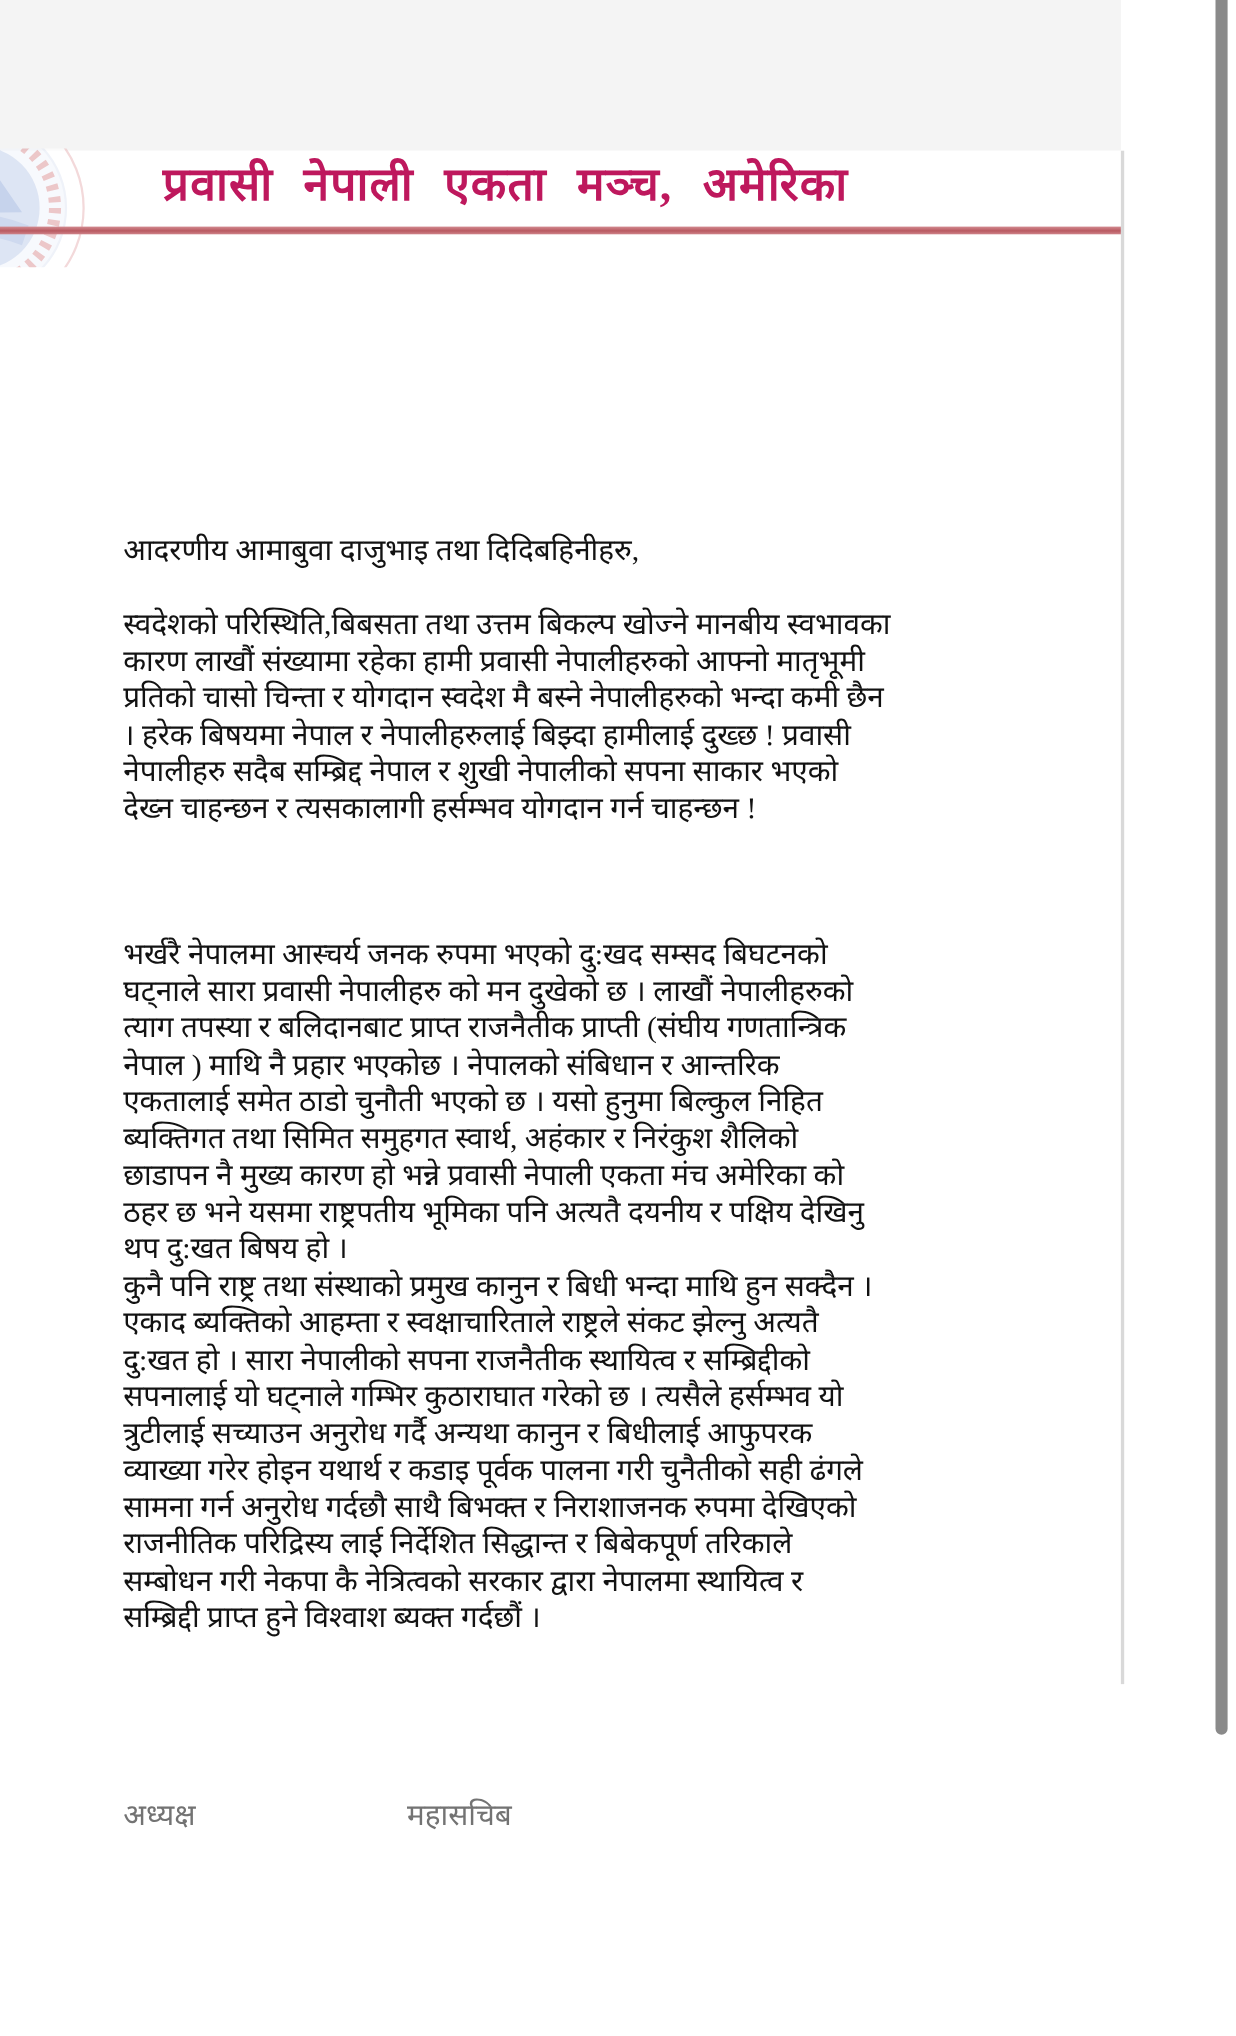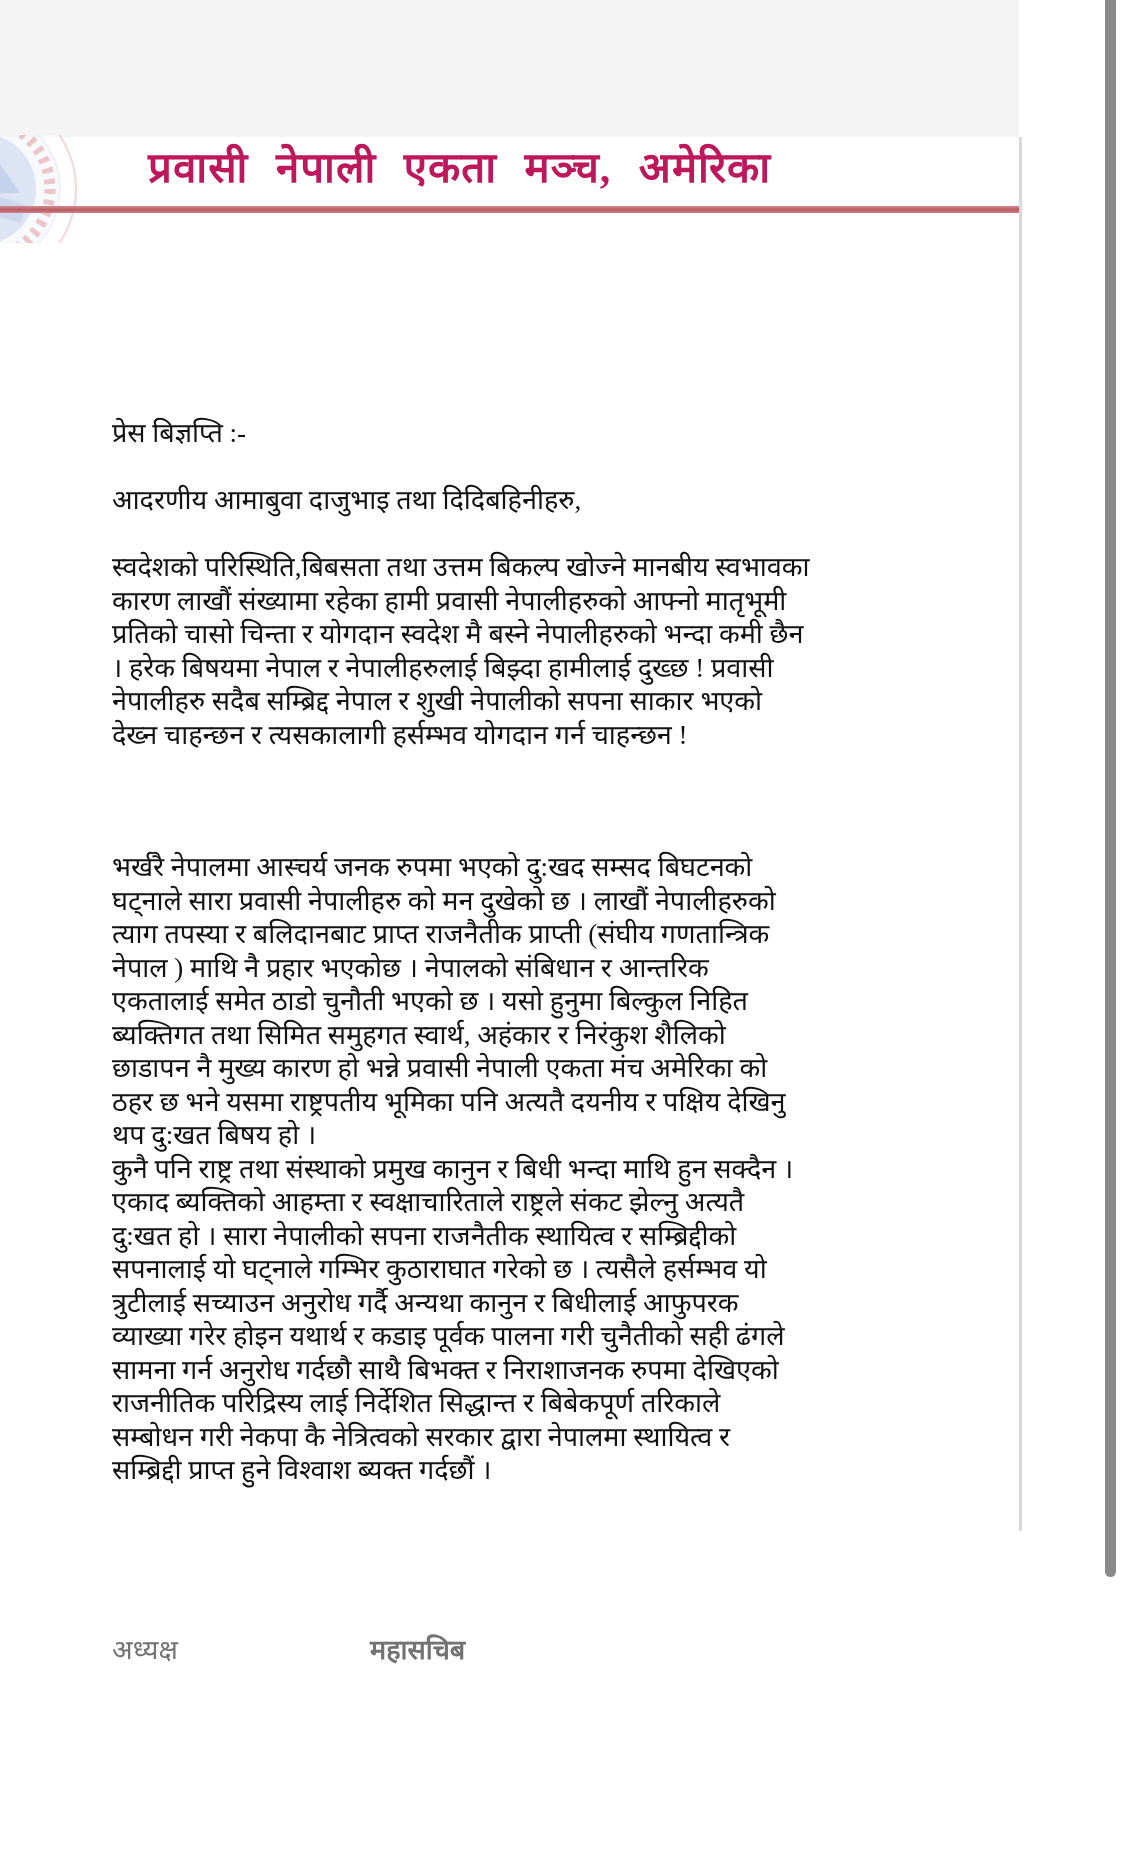--- a/index.html
+++ b/index.html
@@ -74,21 +74,21 @@
   .signature-block {
     position: absolute;
     left: 112px; top: 1634px;
     width: 906px;
     color: #737373;
     font-size: 27px;
     line-height: 33.5px;
     z-index: 2;
   }
   .sig-row { position: relative; height: 33.5px; white-space: nowrap; }
-  .sig-col2-a { position: absolute; left: 258px; top: 0; font-weight: bold; }
+  .sig-col2-a { position: absolute; left: 258px; top: 0; }
   .sig-col2-b { position: absolute; left: 278px; top: 0; }
   .watermark {
     position: absolute;
     left: 140px; top: 1337px;
     width: 680px;
     text-align: center;
     z-index: 1;
     font-family: "Liberation Sans", sans-serif;
     font-weight: bold;
     font-size: 27px;
@@ -116,21 +116,20 @@
         <path d="M -56 5 L -30 -30 L -8 -4 L 14 -34 L 40 4 Z" fill="#8da7d9"></path>
         <path d="M -50 18 Q -10 -6 46 16 L 40 34 Q -6 16 -44 36 Z" fill="#9db3df"></path>
       </g>
     </svg>
     <div class="org-title">प्रवासी नेपाली एकता मञ्च, अमेरिका</div>
   </div>
 
   <div class="red-line"></div>
 
 
-  <div class="doc-text heading">प्रेस बिज्ञप्ति :-</div>
 
   <div class="doc-text salutation">आदरणीय आमाबुवा दाजुभाइ तथा दिदिबहिनीहरु,</div>
 
   <div class="doc-text para2">भर्खरै नेपालमा आस्चर्य जनक रुपमा भएको दु:खद सम्सद बिघटनको
 घट्नाले सारा प्रवासी नेपालीहरु को मन दुखेको छ ।  लाखौं नेपालीहरुको
 त्याग तपस्या र बलिदानबाट प्राप्त राजनैतीक प्राप्ती  (संघीय गणतान्त्रिक
 नेपाल ) माथि नै प्रहार भएकोछ  ।  नेपालको संबिधान र आन्तरिक
 एकतालाई समेत  ठाडो चुनौती भएको छ ।  यसो  हुनुमा बिल्कुल निहित
 ब्यक्तिगत तथा सिमित समुहगत स्वार्थ, अहंकार  र निरंकुश   शैलिको
 छाडापन नै मुख्य कारण हो भन्ने प्रवासी नेपाली एकता मंच अमेरिका को

